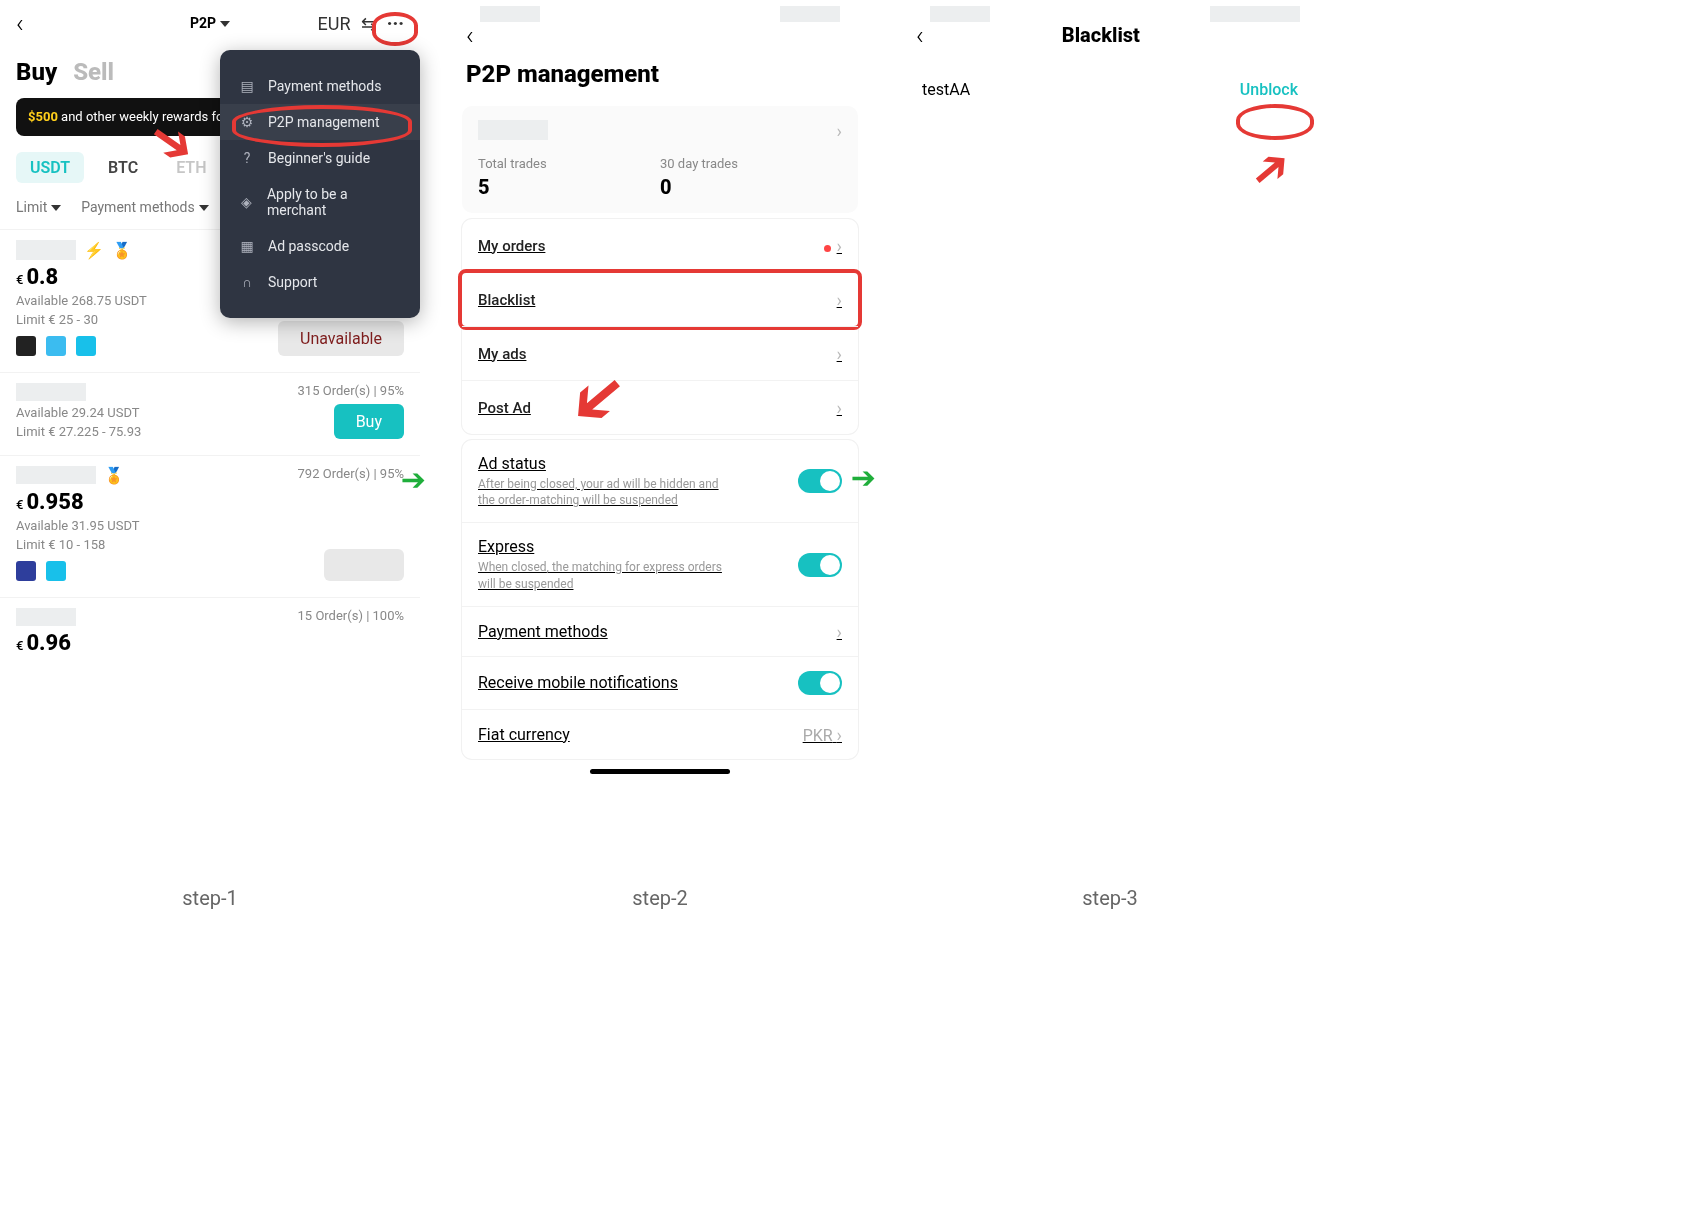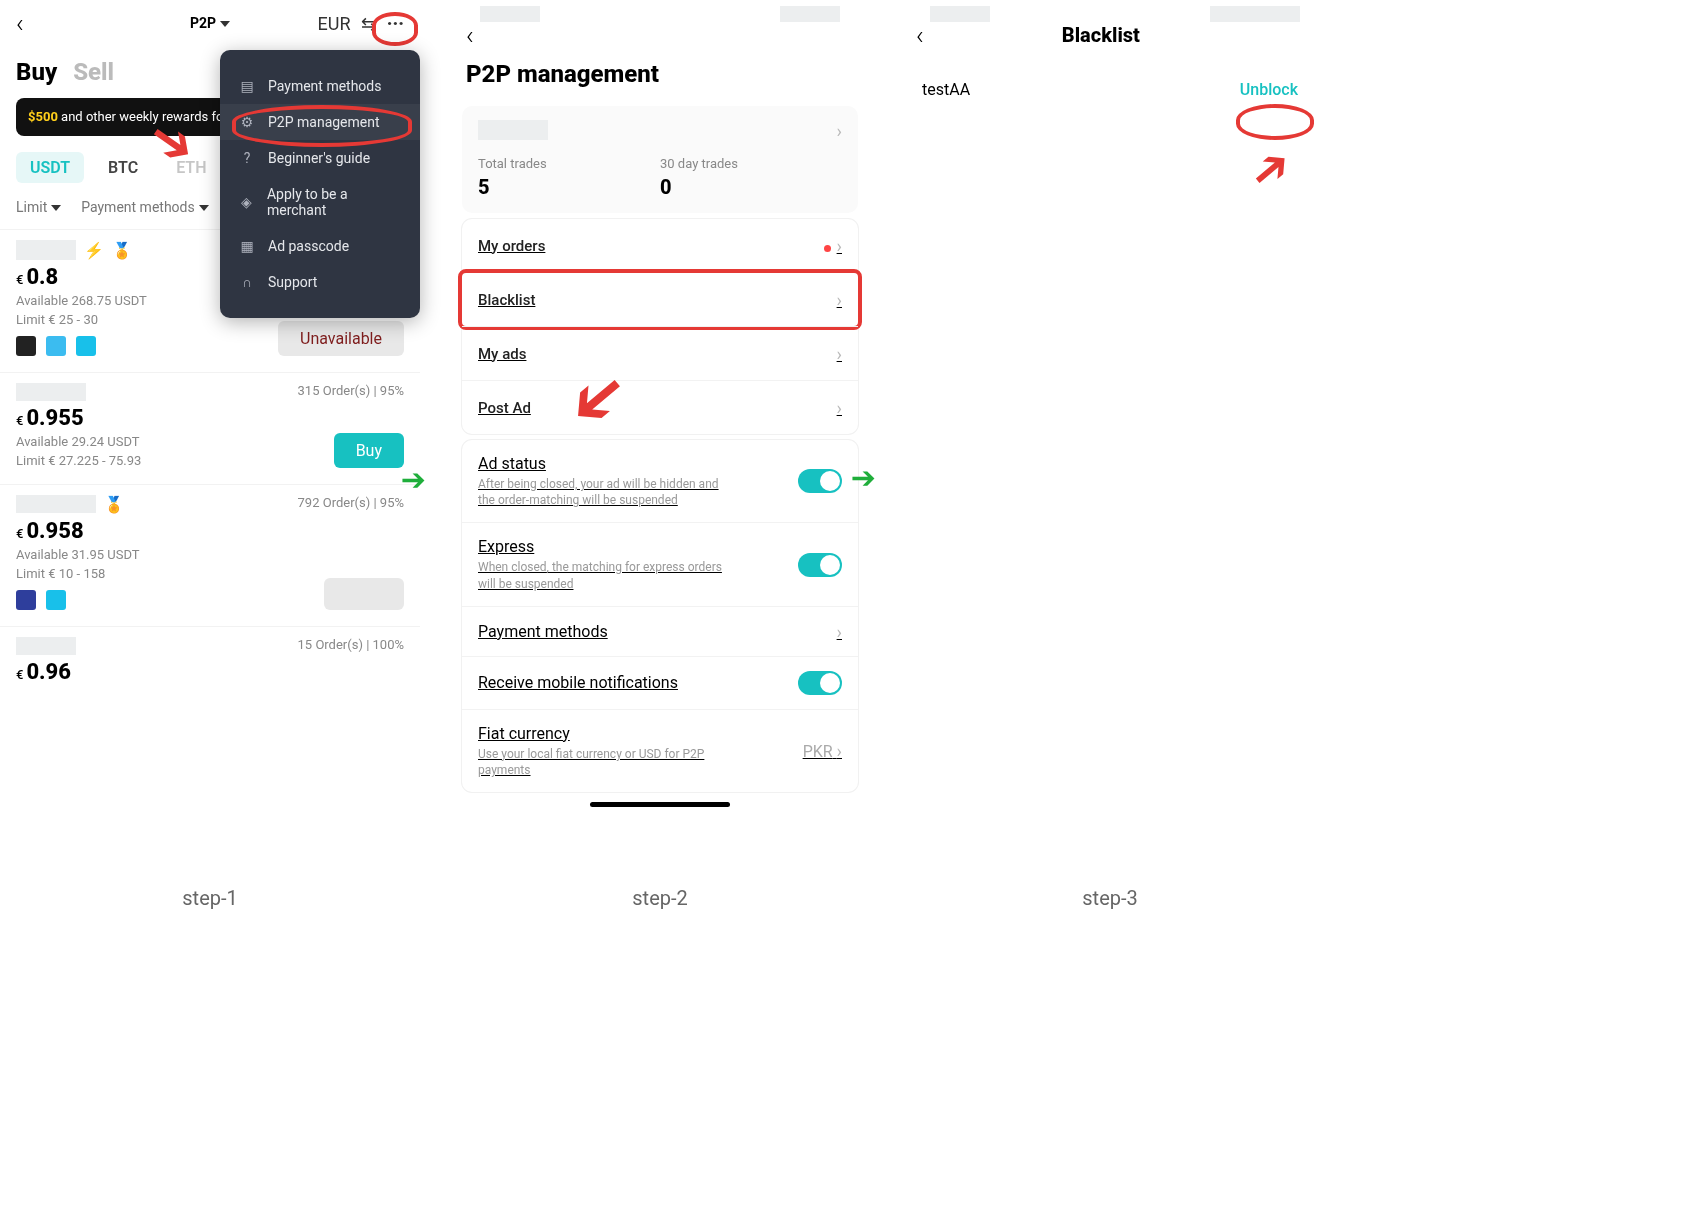--- a/index.html
+++ b/index.html
@@ -174,21 +174,20 @@
       <div class="limit">Limit  € 25 - 30</div>
       <div class="pay-icons" style="margin-top:8px;"><span class="pi1"></span><span class="pi2"></span><span class="pi3"></span></div>
       <div class="act-btn unavail">Unavailable</div>
     </div>
 
     <div class="offer">
       <div class="merchant-row">
           <span class="smudge" style="width:70px;height:18px;"></span>
         </div>
       <div class="meta">315 Order(s) | 95%</div>
-      <div class="price"><span class="cur">€</span><span>0.955</span></div>
       <div class="avail">Available  29.24 USDT</div>
       <div class="limit">Limit  € 27.225 - 75.93</div>
       <div class="act-btn buy">Buy</div>
     </div>
 
     <div class="offer">
       <div class="merchant-row">
           <span class="smudge" style="width:80px;height:18px;"></span> 
           <span class="badge-medal">🏅</span>
         </div>
@@ -275,21 +274,20 @@
         <div class="rlabel">Payment methods</div>
         <span class="chev">›</span>
       </div>
       <div class="srow">
         <div class="rlabel">Receive mobile notifications</div>
         <div class="toggle"></div>
       </div>
       <div class="srow">
         <div>
             <div class="rlabel">Fiat currency</div>
-            <div class="set-desc">Use your local fiat currency or USD for P2P payments</div>
           </div>
         <span><span style="color:#aaa;font-size:16px;">PKR</span> <span class="chev">›</span></span>
       </div>
     </div>
     <div class="home-ind"></div>
     <div class="green-arrow-right2">➔</div>
     <div class="step-label">step-2</div>
   </div>
 
   <div class="big-red-arrow">➔</div>

